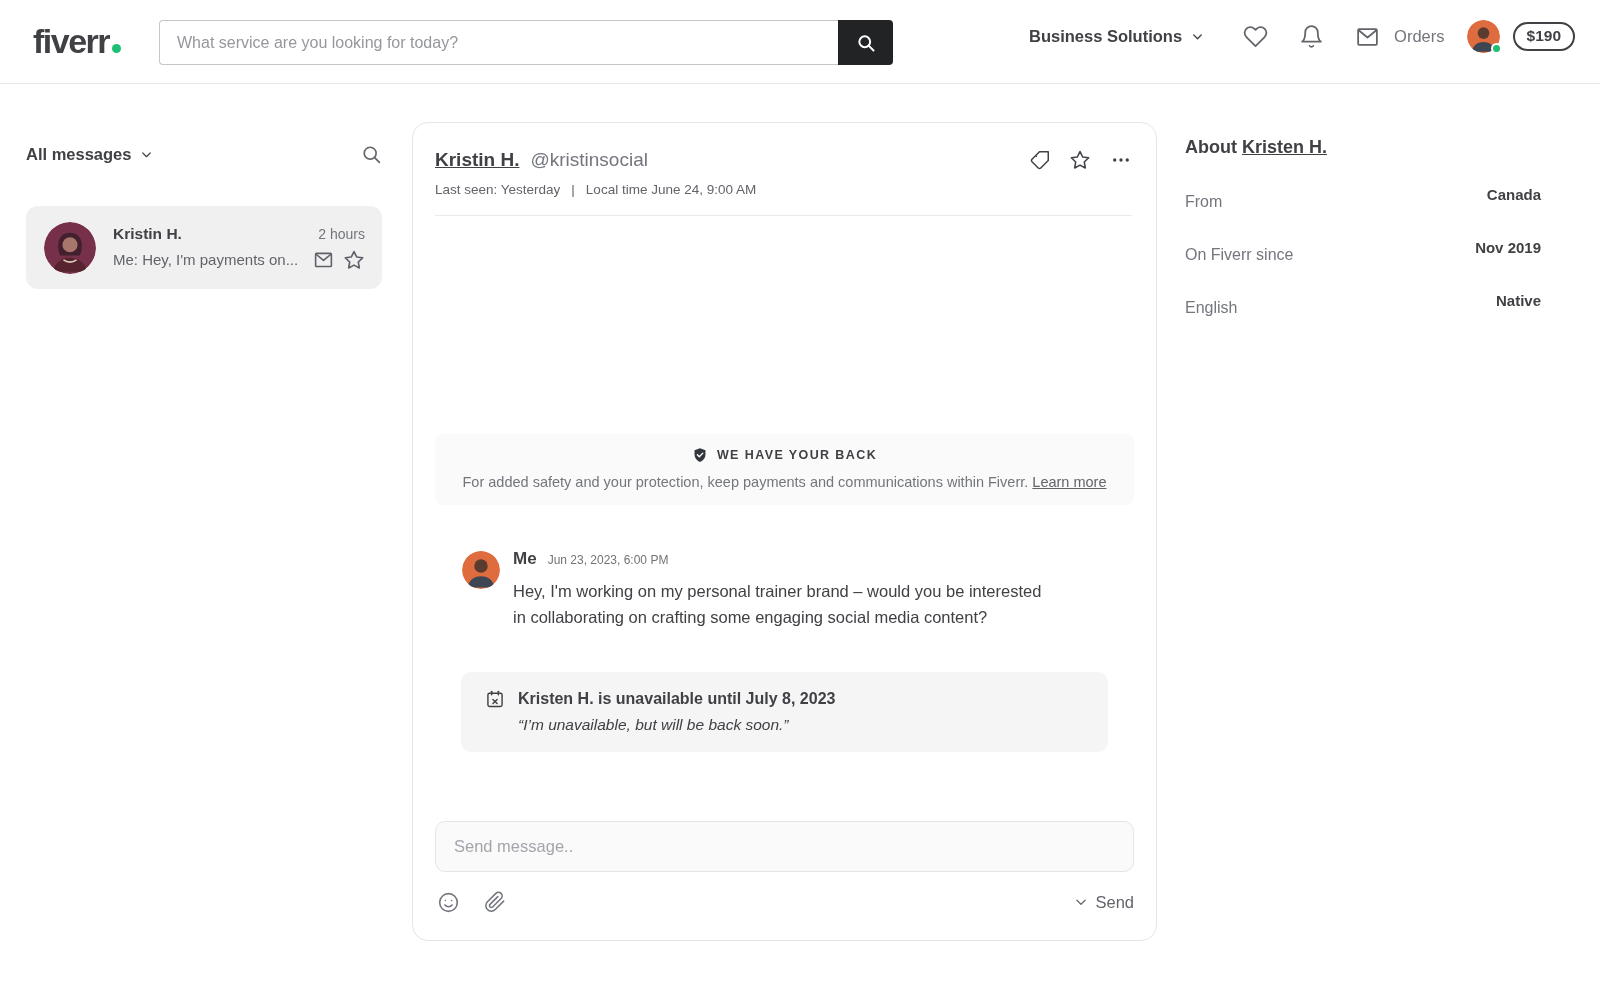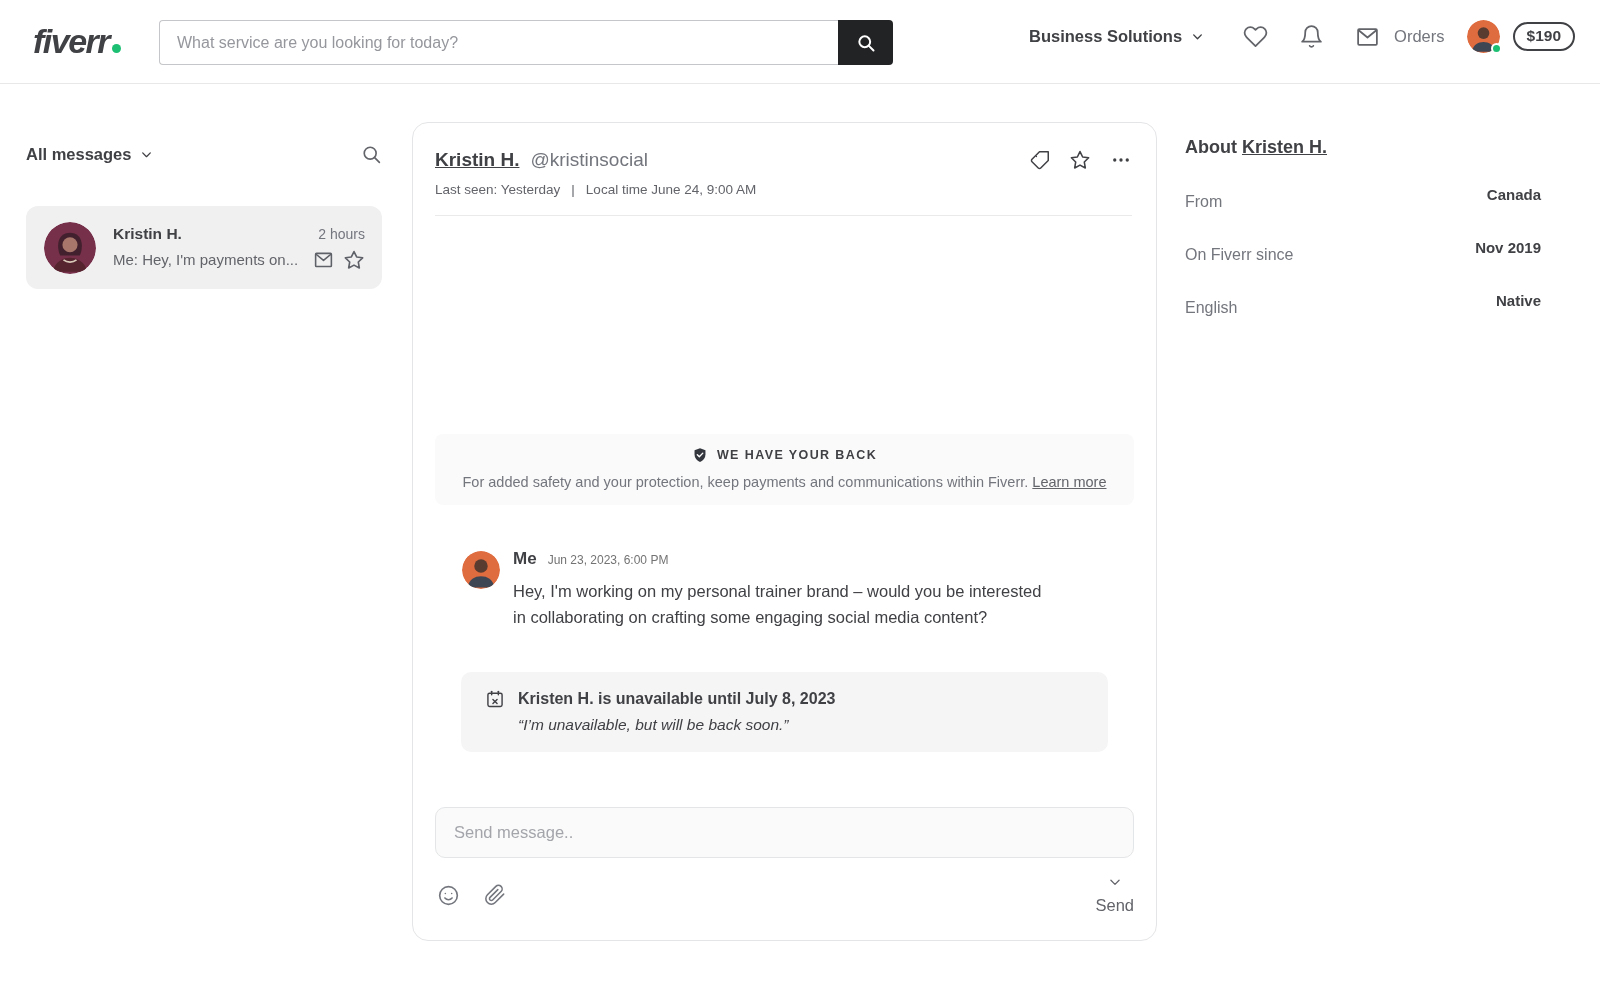--- a/index.html
+++ b/index.html
@@ -4,21 +4,21 @@
 <style>
   * { margin:0; padding:0; box-sizing:border-box; }
   html,body { background:#fff; }
   body { font-family:"Liberation Sans", sans-serif; color:#404145; }
   #app { position:relative; width:1600px; height:1000px; background:#fff; overflow:hidden; }
 
   
   .header { position:absolute; top:0; left:0; width:100%; height:84px; background:#fff;
             border-bottom:1px solid #e8e8e8; }
   .logo { position:absolute; left:33px; top:22px; display:flex; align-items:baseline; cursor:pointer; }
-  .logo-text { font-size:34px; font-weight:bold; letter-spacing:-1.5px; color:#404145;font-style:italic; }
+  .logo-text { font-size:34px; font-weight:bold; letter-spacing:-1.5px; color:#404145; }
   .logo-dot { width:9px; height:9px; border-radius:50%; background:#1dbf73; margin-left:3px; }
 
   .search-bar { position:absolute; left:159px; top:20px; width:734px; height:45px; display:flex; }
   .search-input { flex:1; border:1px solid #c5c6c9; border-right:none; border-radius:4px 0 0 4px;
                   padding:0 17px; font-size:16px; color:#404145; outline:none;
                   font-family:"Liberation Sans", sans-serif; }
   .search-input::placeholder { color:#95979d; }
   .search-btn { width:55px; background:#222325; border:none; border-radius:0 4px 4px 0;
                 display:flex; align-items:center; justify-content:center; cursor:pointer; }
 
@@ -96,21 +96,21 @@
 
   .composer { padding:0 22px 25px; }
   .composer-input { width:100%; height:51px; background:#fafafa; border:1px solid #e4e5e7;
                     border-radius:10px; padding:0 18px; font-size:16.5px; color:#404145;
                     outline:none; font-family:"Liberation Sans", sans-serif; }
   .composer-input::placeholder { color:#a3a5ab; }
   .composer-row { margin-top:17px; display:flex; align-items:center; }
   .composer-icons { display:flex; align-items:center; gap:21px; color:#74767e; }
   .composer-icons .hicon { color:#74767e; margin:0; }
   .send-group { margin-left:auto; display:flex; align-items:center; gap:7px; color:#62646a;
-                cursor:pointer;flex-direction:column; }
+                cursor:pointer; }
   .send-label { font-size:16.5px; color:#62646a; }
 
   
   .about { position:absolute; left:1185px; top:137px; width:356px; }
   .about-title { font-size:18px; font-weight:bold; color:#404145; }
   .about-title .about-name { text-decoration:underline; cursor:pointer; }
   .about-row { display:flex; align-items:center; justify-content:space-between; margin-top:19px; }
   .about-row:first-of-type { margin-top:23px; }
   .about-label { font-size:16px; color:#74767e;margin-top:16px; }
   .about-value { font-size:15px; font-weight:bold; color:#404145; }

